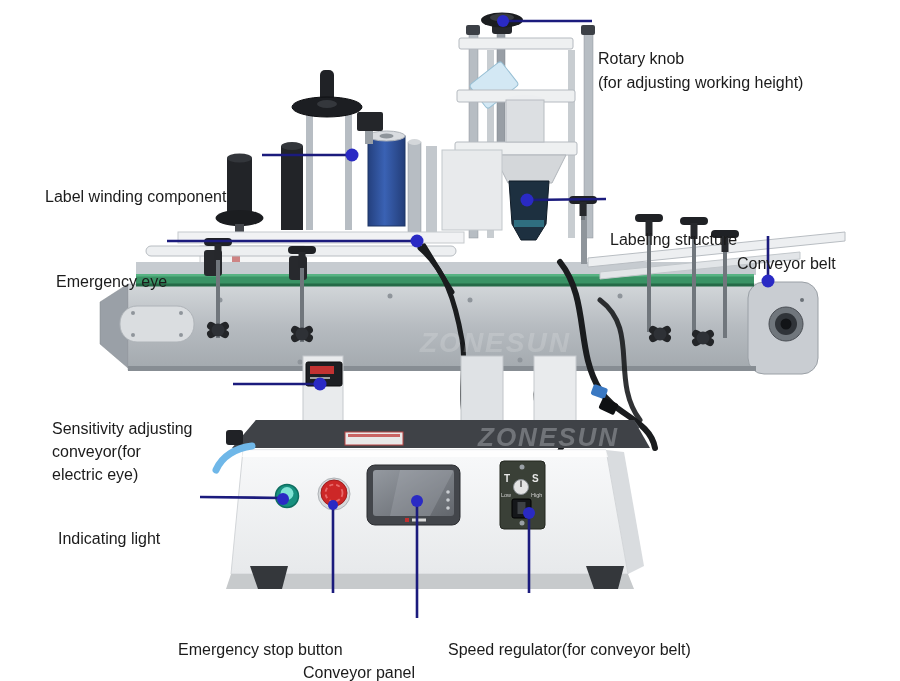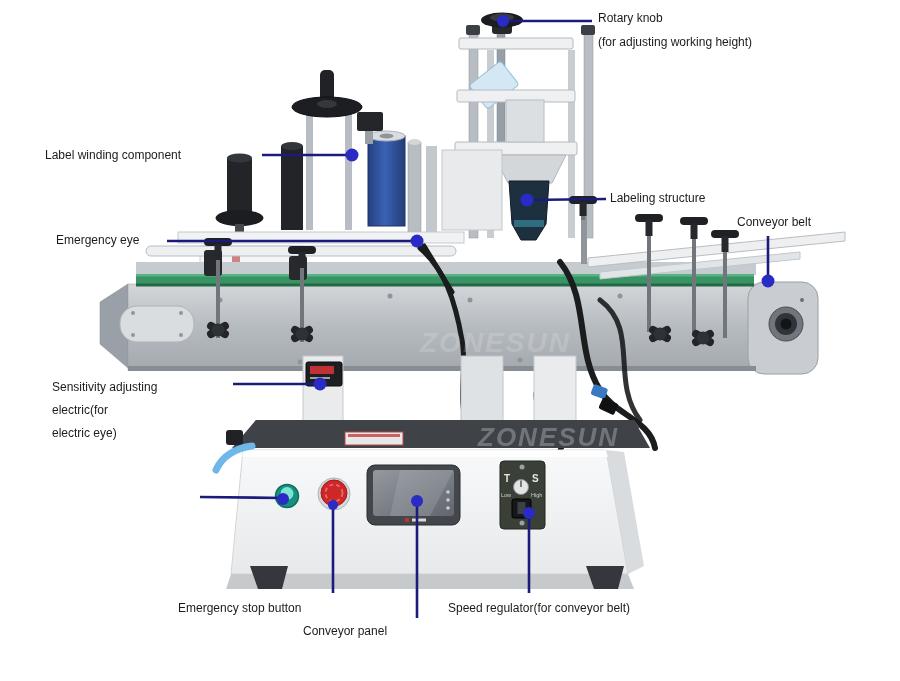--- a/index.html
+++ b/index.html
@@ -6,24 +6,25 @@
   .figure{
     position:relative;
     width:900px;height:681px;
     background:#ffffff;
     font-family:"Liberation Sans", sans-serif;
     overflow:hidden;
   }
   .figure svg{position:absolute;left:0;top:0;}
   .callout{
     position:absolute;
-    font-size:12px;
+    font-size:16px;
     color:#1b1b1b;
     white-space:nowrap;
     line-height:23px;
+    margin-top:41px;
   }
   .callout div{white-space:nowrap;}
 </style>
 </head>
 <body>
 
 <div class="figure">
 
 <svg width="900" height="681" viewBox="0 0 900 681">
   <defs>
@@ -311,24 +312,25 @@
   <div class="callout" style="left:45px;top:144px;">Label winding component</div>
 
   <div class="callout" style="left:56px;top:229px;">Emergency eye</div>
 
   <div class="callout" style="left:610px;top:187px;">Labeling structure</div>
 
   <div class="callout" style="left:737px;top:211px;">Conveyor belt</div>
 
   <div class="callout" style="left:52px;top:376px;">
     <div>Sensitivity adjusting</div>
-    <div>electric(for</div>
+    <div>conveyor(for</div>
     <div>electric eye)</div>
   </div>
 
+  <div class="callout" style="left:58px;top:486px;">Indicating light</div>
 
   <div class="callout" style="left:178px;top:597px;">Emergency stop button</div>
 
   <div class="callout" style="left:303px;top:620px;">Conveyor panel</div>
 
   <div class="callout" style="left:448px;top:597px;">Speed regulator(for conveyor belt)</div>
 
 </div>
 
 </body></html>

